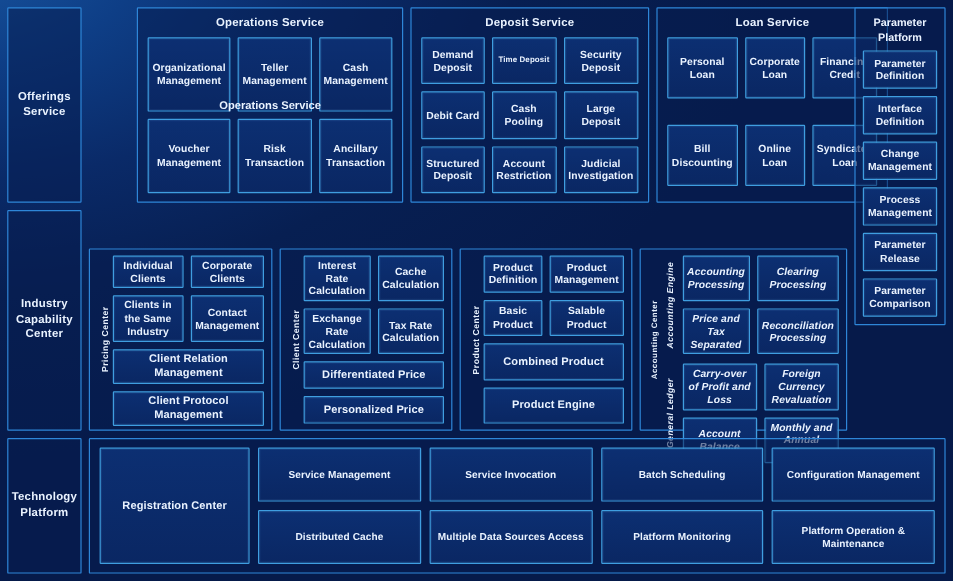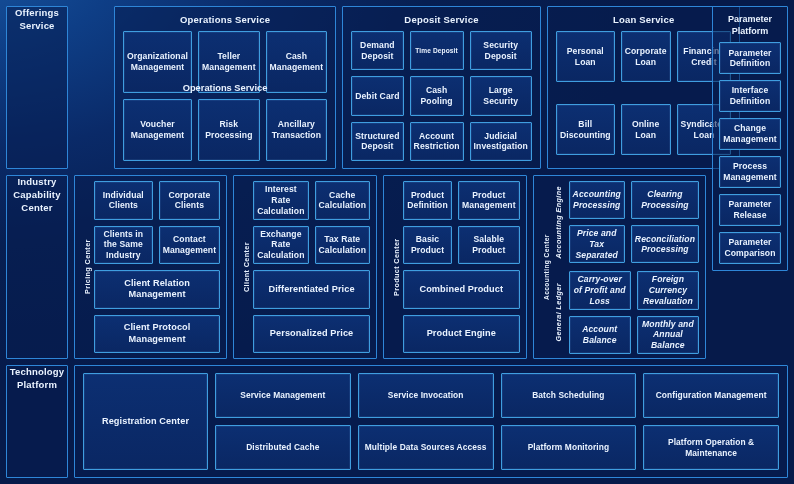--- a/index.html
+++ b/index.html
@@ -21,21 +21,21 @@
   .panel{
     border:1.5px solid #2e86d8;
     background:rgba(7,30,80,.55);
     box-sizing:border-box;
     position:relative;
     border-radius:1px;
   }
   .band{display:flex;gap:6px;box-sizing:border-box;}
   .sidelabel{
     width:62px;flex:0 0 62px;
-    display:flex;justify-content:center;
+    display:flex;align-items:center;justify-content:center;
     text-align:center;font-size:9.5px;font-weight:bold;line-height:1.35;
     letter-spacing:.2px;
   }
   .grp{flex:1 1 auto;display:flex;gap:6px;box-sizing:border-box;}
   .svcbox{
     flex:1 1 0;
     display:flex;flex-direction:column;
     padding:5px 8px 7px;
     box-sizing:border-box;
   }
@@ -85,21 +85,21 @@
               row-gap:22px;padding-bottom:6px;}
   
   #param-col{
     position:absolute;right:6px;top:6px;width:76px;height:265px;
     display:flex;flex-direction:column;padding:5px 6px 6px;box-sizing:border-box;
   }
   #param-title{text-align:center;font-size:9px;font-weight:bold;line-height:1.35;margin:1px 0 5px;}
   #param-tiles{flex:1 1 auto;display:grid;grid-template-rows:repeat(6,1fr);gap:6px;}
   
   #row-business{height:184px;flex:0 0 184px;}
-  #bcc-group{margin-right:82px;}
+  #bcc-group{margin-right:82px;margin-top:32px;}
   .center-box{display:flex;padding:5px 6px;box-sizing:border-box;}
   .center-inner{flex:1 1 auto;display:grid;gap:6px;box-sizing:border-box;}
   #client-center{flex:1 1 160px;}
   #client-inner{grid-template-columns:repeat(2,1fr);grid-template-rows:repeat(4,1fr);}
   #pricing-center{flex:1 1 150px;}
   #pricing-inner{grid-template-columns:repeat(2,1fr);grid-template-rows:repeat(4,1fr);}
   #product-center{flex:1 1 150px;}
   #product-inner{grid-template-columns:repeat(2,1fr);grid-template-rows:repeat(4,1fr);}
   .span2{grid-column:1 / span 2;}
   #acct-center{flex:1 1 165px;padding:5px 6px;}
@@ -126,35 +126,35 @@
 
     <div class="grp" id="offerings-group" style="margin-right:82px;">
 
       <div class="panel svcbox" id="ops-service">
         <div class="svctitle">Operations Service</div>
         <div class="tiles" id="ops-tiles">
           <div class="tile">Organizational Management</div>
           <div class="tile">Teller Management</div>
           <div class="tile">Cash Management</div>
           <div class="tile">Voucher Management</div>
-          <div class="tile">Risk Processing</div>
+          <div class="tile">Risk Transaction</div>
           <div class="tile">Ancillary Transaction</div>
         </div>
         <div id="ops-dup-title">Operations Service</div>
       </div>
 
       <div class="panel svcbox" id="deposit-service">
         <div class="svctitle">Deposit Service</div>
         <div class="tiles" id="dep-tiles">
           <div class="tile">Demand Deposit</div>
           <div class="tile sm">Time Deposit</div>
           <div class="tile">Security Deposit</div>
           <div class="tile">Debit Card</div>
           <div class="tile">Cash Pooling</div>
-          <div class="tile">Large Security</div>
+          <div class="tile">Large Deposit</div>
           <div class="tile">Structured Deposit</div>
           <div class="tile">Account Restriction</div>
           <div class="tile">Judicial Investigation</div>
         </div>
       </div>
 
       <div class="panel svcbox" id="loan-service">
         <div class="svctitle">Loan Service</div>
         <div class="tiles" id="loan-tiles">
           <div class="tile">Personal Loan</div>

